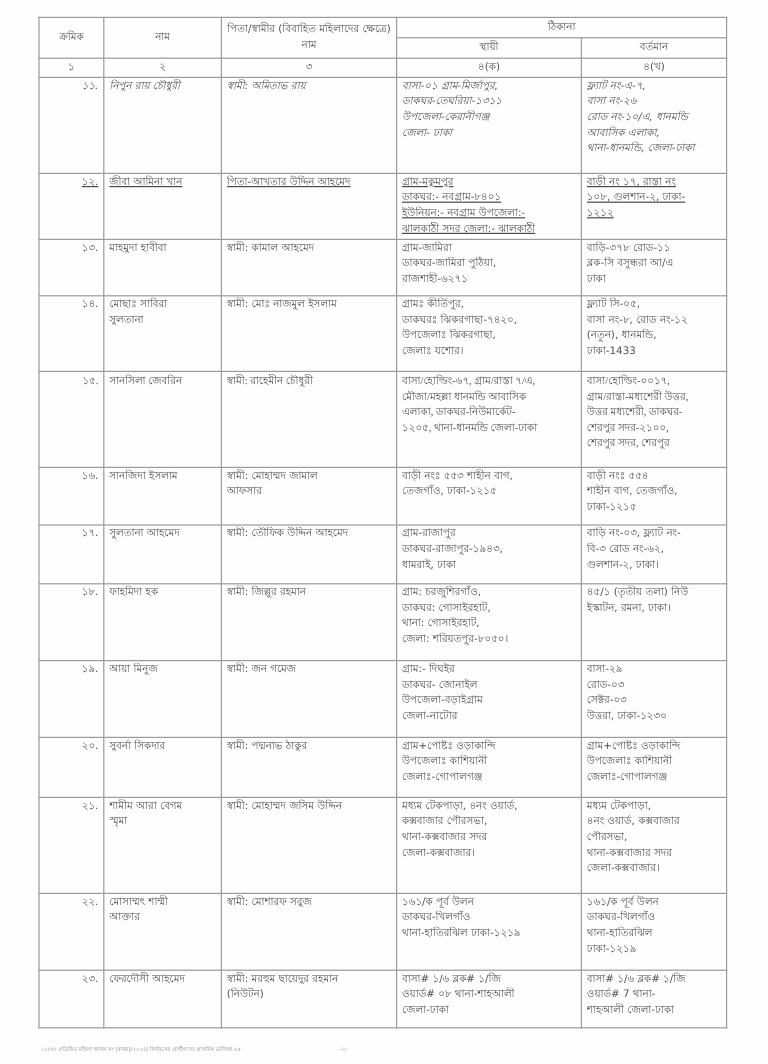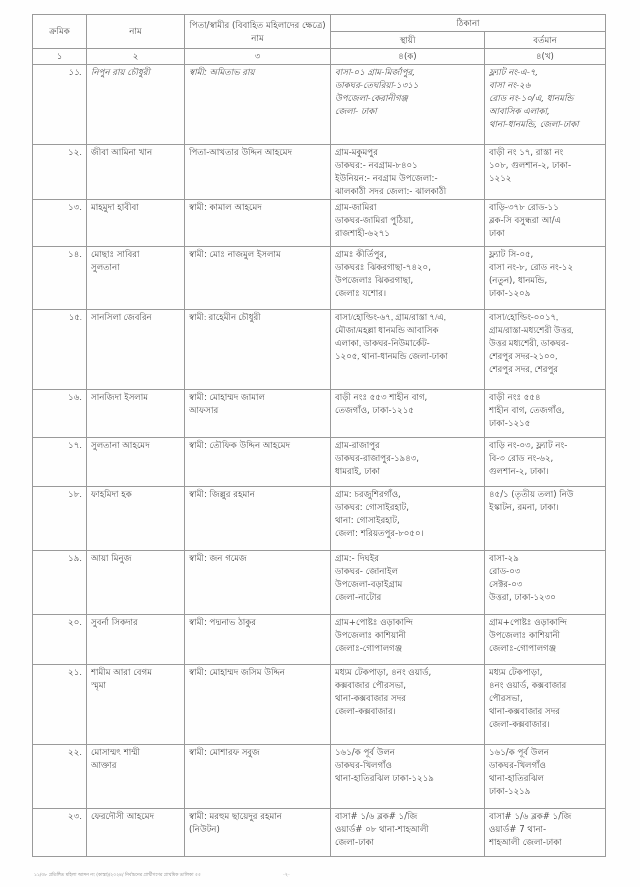--- a/index.html
+++ b/index.html
@@ -64,21 +64,21 @@
             <span class="line">জেলা- ঢাকা</span>
           </td>
           <td>
             <span class="line">ফ্ল্যাট নং-এ-৭,</span>
             <span class="line">বাসা নং-২৬</span>
             <span class="line">রোড নং-১০/এ, ধানমন্ডি</span>
             <span class="line">আবাসিক এলাকা,</span>
             <span class="line">থানা-ধানমন্ডি, জেলা-ঢাকা</span>
           </td>
         </tr>
-        <tr style="height: 53px;">
+        <tr style="height: 53px; text-decoration: underline;">
           <td class="serial">১২.</td>
           <td>
             <span class="line">জীবা আমিনা খান</span>
           </td>
           <td>
             <span class="line">পিতা-আখতার উদ্দিন আহমেদ</span>
           </td>
           <td>
             <span class="line">গ্রাম-মকুমপুর</span>
             <span class="line">ডাকঘর:- নবগ্রাম-৮৪০১</span>
@@ -122,21 +122,21 @@
           <td>
             <span class="line">গ্রামঃ কীর্তিপুর,</span>
             <span class="line">ডাকঘরঃ ঝিকরগাছা-৭৪২০,</span>
             <span class="line">উপজেলাঃ ঝিকরগাছা,</span>
             <span class="line">জেলাঃ যশোর।</span>
           </td>
           <td>
             <span class="line">ফ্ল্যাট সি-০৫,</span>
             <span class="line">বাসা নং-৮, রোড নং-১২</span>
             <span class="line">(নতুন), ধানমন্ডি,</span>
-            <span class="line">ঢাকা-১২০৯</span>
+            <span class="line">ঢাকা-1433</span>
           </td>
         </tr>
         <tr style="height: 80px; font-family: Liberation Serif, serif;">
           <td class="serial">১৫.</td>
           <td>
             <span class="line">সানসিলা জেবরিন</span>
           </td>
           <td>
             <span class="line">স্বামী: রাহেমীন চৌধুরী</span>
           </td>

